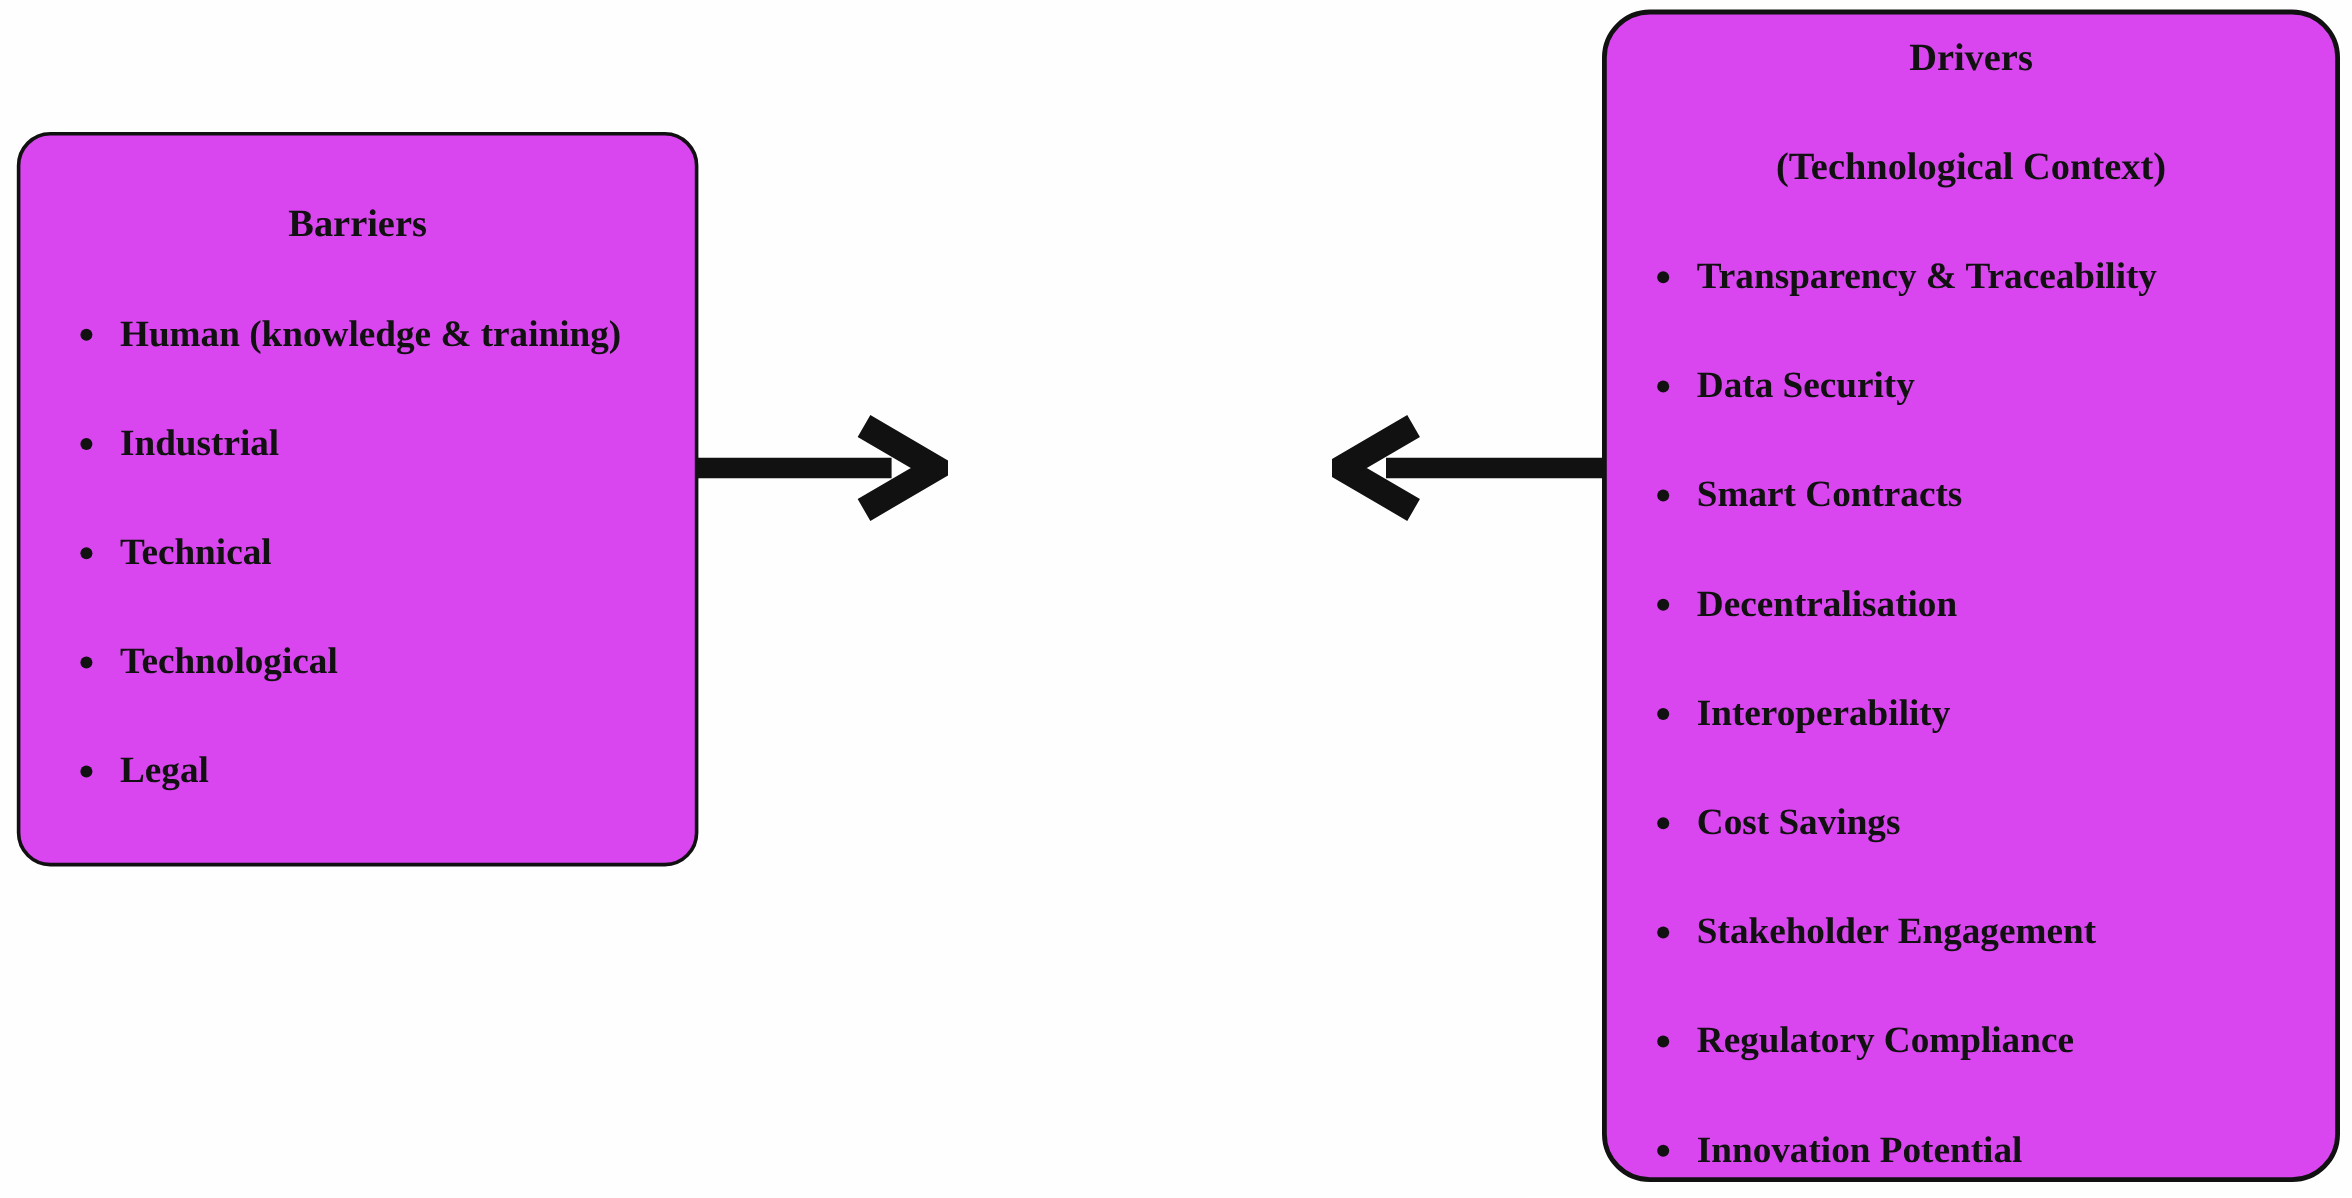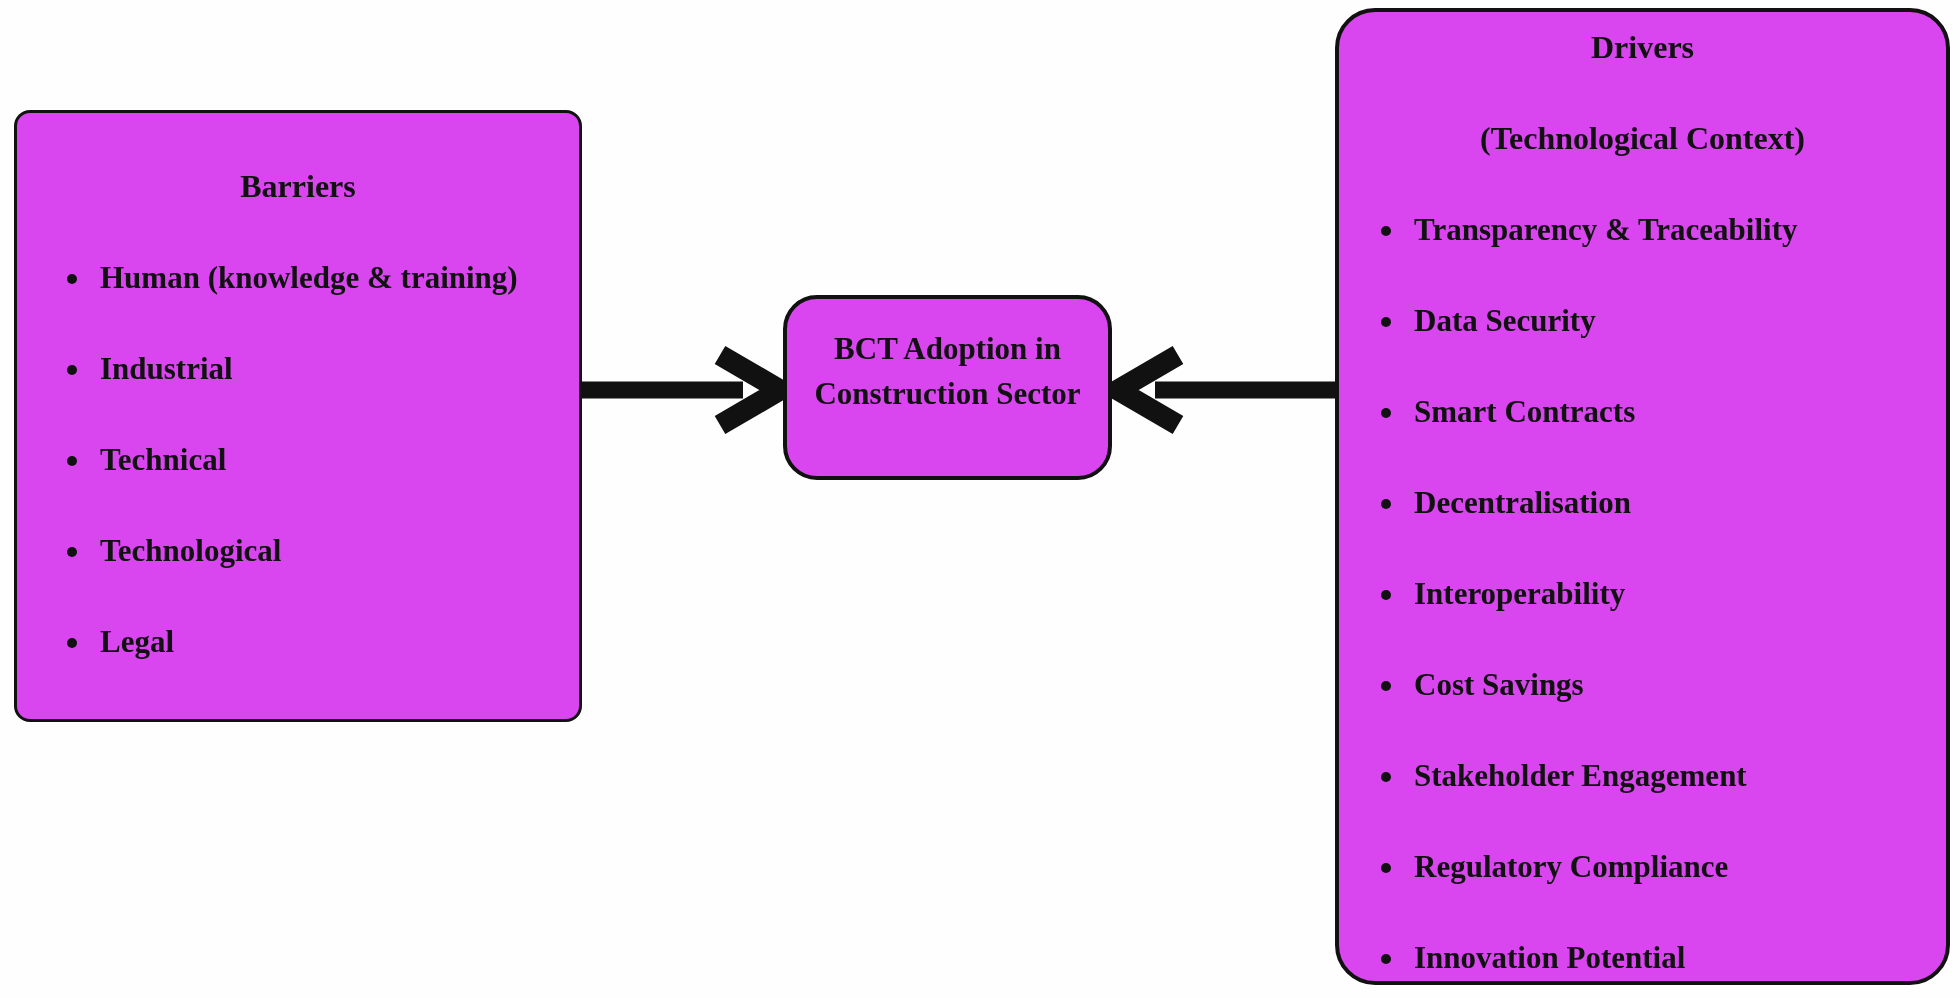--- a/index.html
+++ b/index.html
@@ -21,21 +21,21 @@
     position: absolute;
     background: #d946ef;
     border: 4px solid #111111;
     box-sizing: border-box;
   }
   .left-box {
     left: 14px;
     top: 110px;
     width: 568px;
     height: 612px;
-    border-radius: 16px;
+    border-radius: 28px;
     border-width: 3.5px;
     padding-top: 28px;
   }
   .right-box {
     left: 1335px;
     top: 8px;
     width: 615px;
     height: 977px;
     border-radius: 40px;
     padding-top: 0;
@@ -132,24 +132,20 @@
       <span class="dot"></span>
       <span class="label">Legal</span>
     </div>
   </div>
 
   <svg class="arrow arrow-left" width="210" height="90" viewBox="0 0 210 90" aria-hidden="true">
     <line x1="0" y1="45" x2="163" y2="45" stroke-width="17"></line>
     <polyline points="140,10 200,45 140,80" stroke-width="21" stroke-linejoin="miter"></polyline>
   </svg>
 
-  <div class="box center-box">
-    <div class="center-line">BCT Adoption in</div>
-    <div class="center-line">Construction Sector</div>
-  </div>
 
   <svg class="arrow arrow-right" width="228" height="90" viewBox="0 0 228 90" aria-hidden="true">
     <line x1="45" y1="45" x2="228" y2="45" stroke-width="17"></line>
     <polyline points="68,10 8,45 68,80" stroke-width="21" stroke-linejoin="miter"></polyline>
   </svg>
 
   <div class="box right-box">
     <div class="rows">
       <div class="row title-row">
         <span class="title">Drivers</span>

